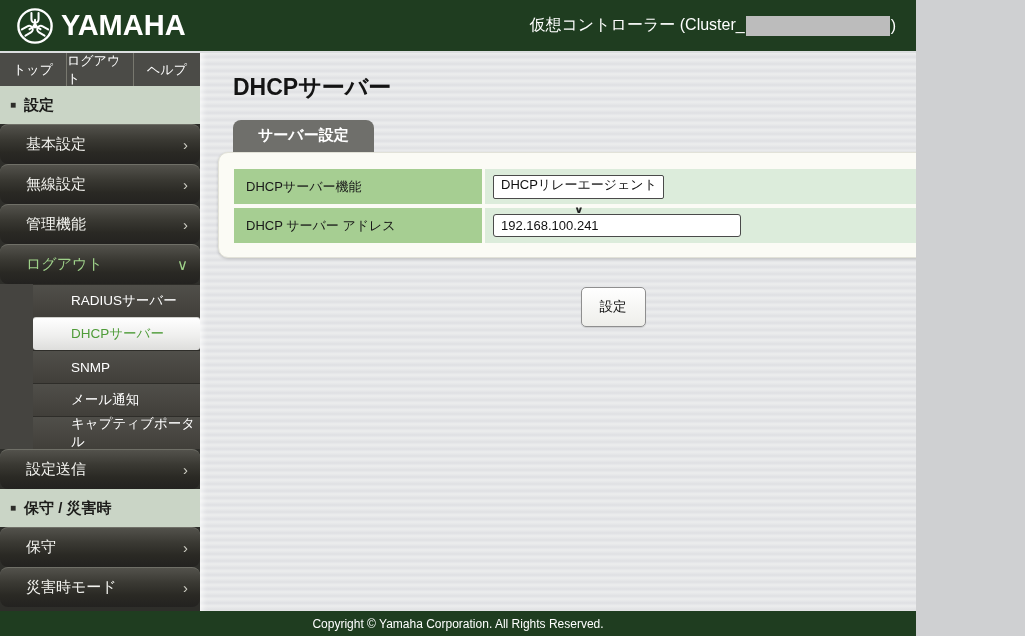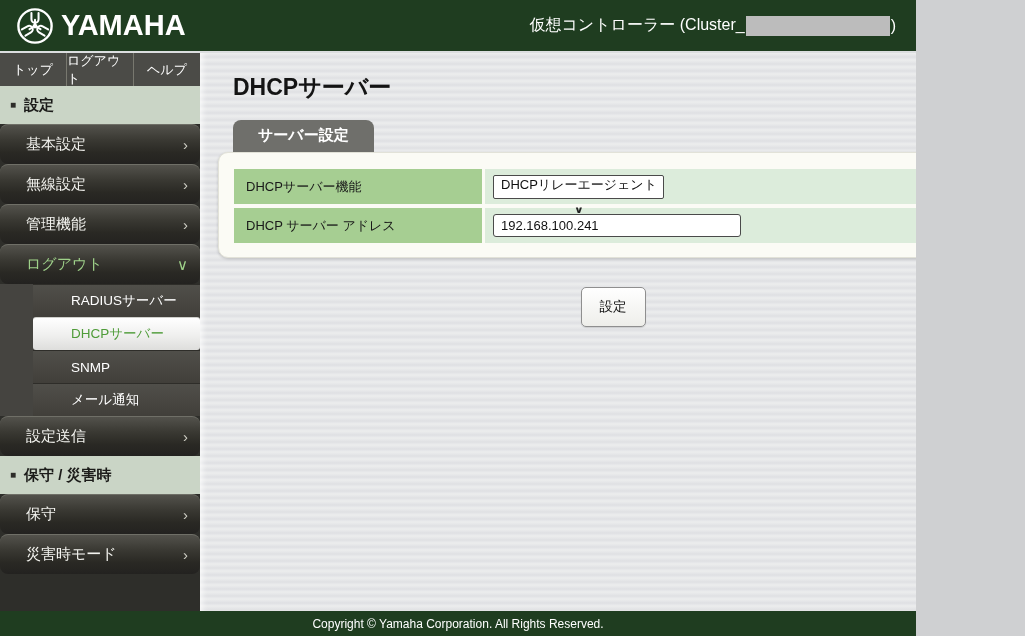--- a/index.html
+++ b/index.html
@@ -174,20 +174,21 @@
       <div class="mitem expanded">
         <span>ログアウト</span>
         <span class="chev">∨</span>
       </div>
 
       <div class="submenu">
         <div class="sitem">RADIUSサーバー</div>
         <div class="sitem selected">DHCPサーバー</div>
         <div class="sitem">SNMP</div>
         <div class="sitem">メール通知</div>
+        <div class="sitem">キャプティブポータル</div>
       </div>
 
       <div class="mitem">
         <span>設定送信</span>
         <span class="chev">›</span>
       </div>
 
       <div class="section-h">
         <span class="section-bullet">■</span>
         <span>保守 / 災害時</span>

